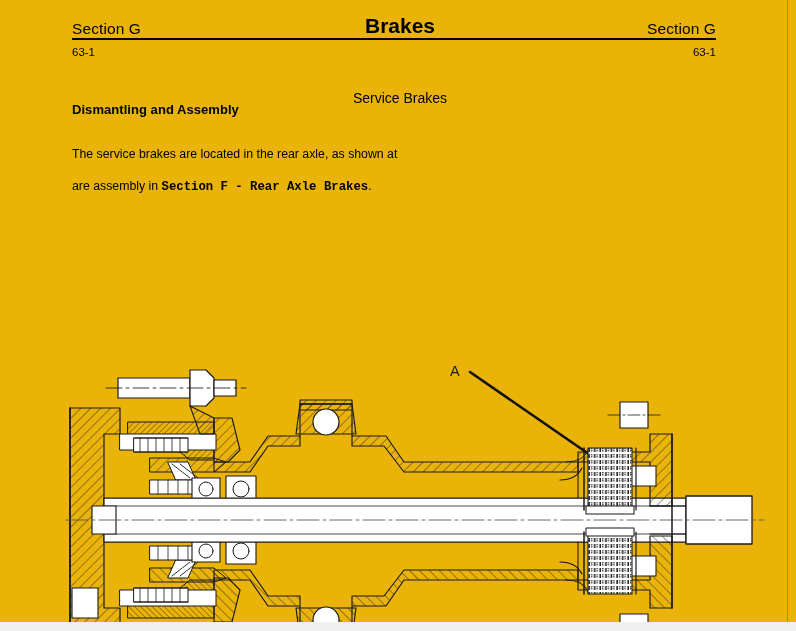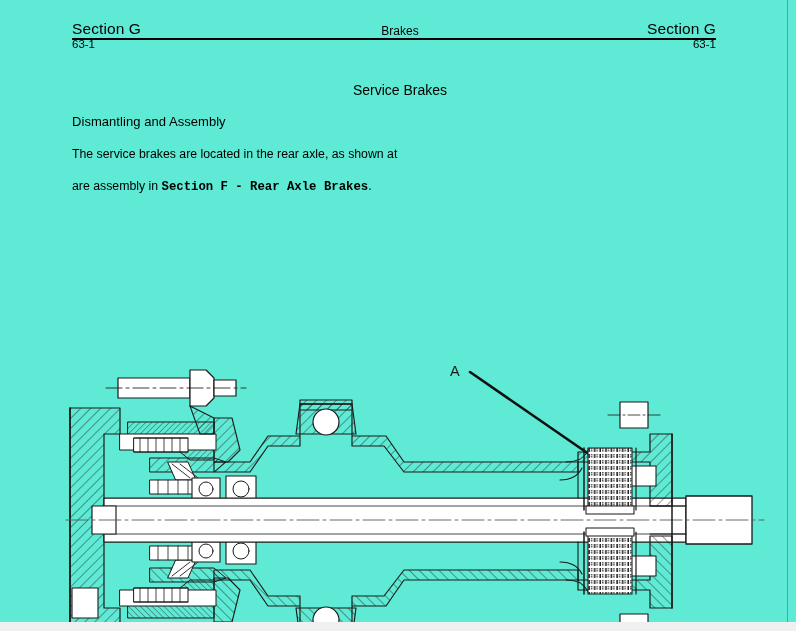--- a/index.html
+++ b/index.html
@@ -14,21 +14,21 @@
     overflow: hidden;
     font-family: "Liberation Sans", sans-serif;
     color: #000000;
   }
 
   .page {
     position: absolute;
     left: 0; top: 0;
     width: 796px;
     height: 622px;
-    background: #5eead4;
+    background: #eab308;
     box-sizing: border-box;
   }
   .page-right-border {
     position: absolute;
     right: 8px;
     top: 0;
     width: 1px;
     height: 622px;
     background: #8a8a8a;
   }
@@ -52,30 +52,30 @@
     display: flex;
     align-items: flex-end;
     justify-content: space-between;
     height: 24px;
   }
   .header-row-bottom {
     display: flex;
     align-items: flex-start;
     justify-content: space-between;
     height: 20px;
-    padding-top: 0;
+    padding-top: 8px;
   }
   .hdr-left, .hdr-right {
     font-size: 15.5px;
     letter-spacing: 0.1px;
     white-space: nowrap;
   }
   .hdr-center-title {
-    font-size: 12px;
-    font-weight: normal;
+    font-size: 21px;
+    font-weight: bold;
     white-space: nowrap;
     position: relative;
     left: 6px;
   }
   .hdr-sub-left, .hdr-sub-right {
     font-size: 11.5px;
     white-space: nowrap;
   }
   .hdr-center-sub {
     font-size: 14px;
@@ -92,24 +92,23 @@
     height: 2px;
     background: #000000;
   }
 
   
   .section-heading {
     position: absolute;
     left: 72px;
     top: 102px;
     font-size: 13px;
-    font-weight: normal;
+    font-weight: bold;
     letter-spacing: 0.05px;
     white-space: nowrap;
-    margin-top: 12px;
   }
   .body-copy {
     position: absolute;
     left: 72px;
     top: 131px;
     width: 330px;
     font-size: 12.3px;
     line-height: 15.6px;
   }
   .body-copy .ser {

